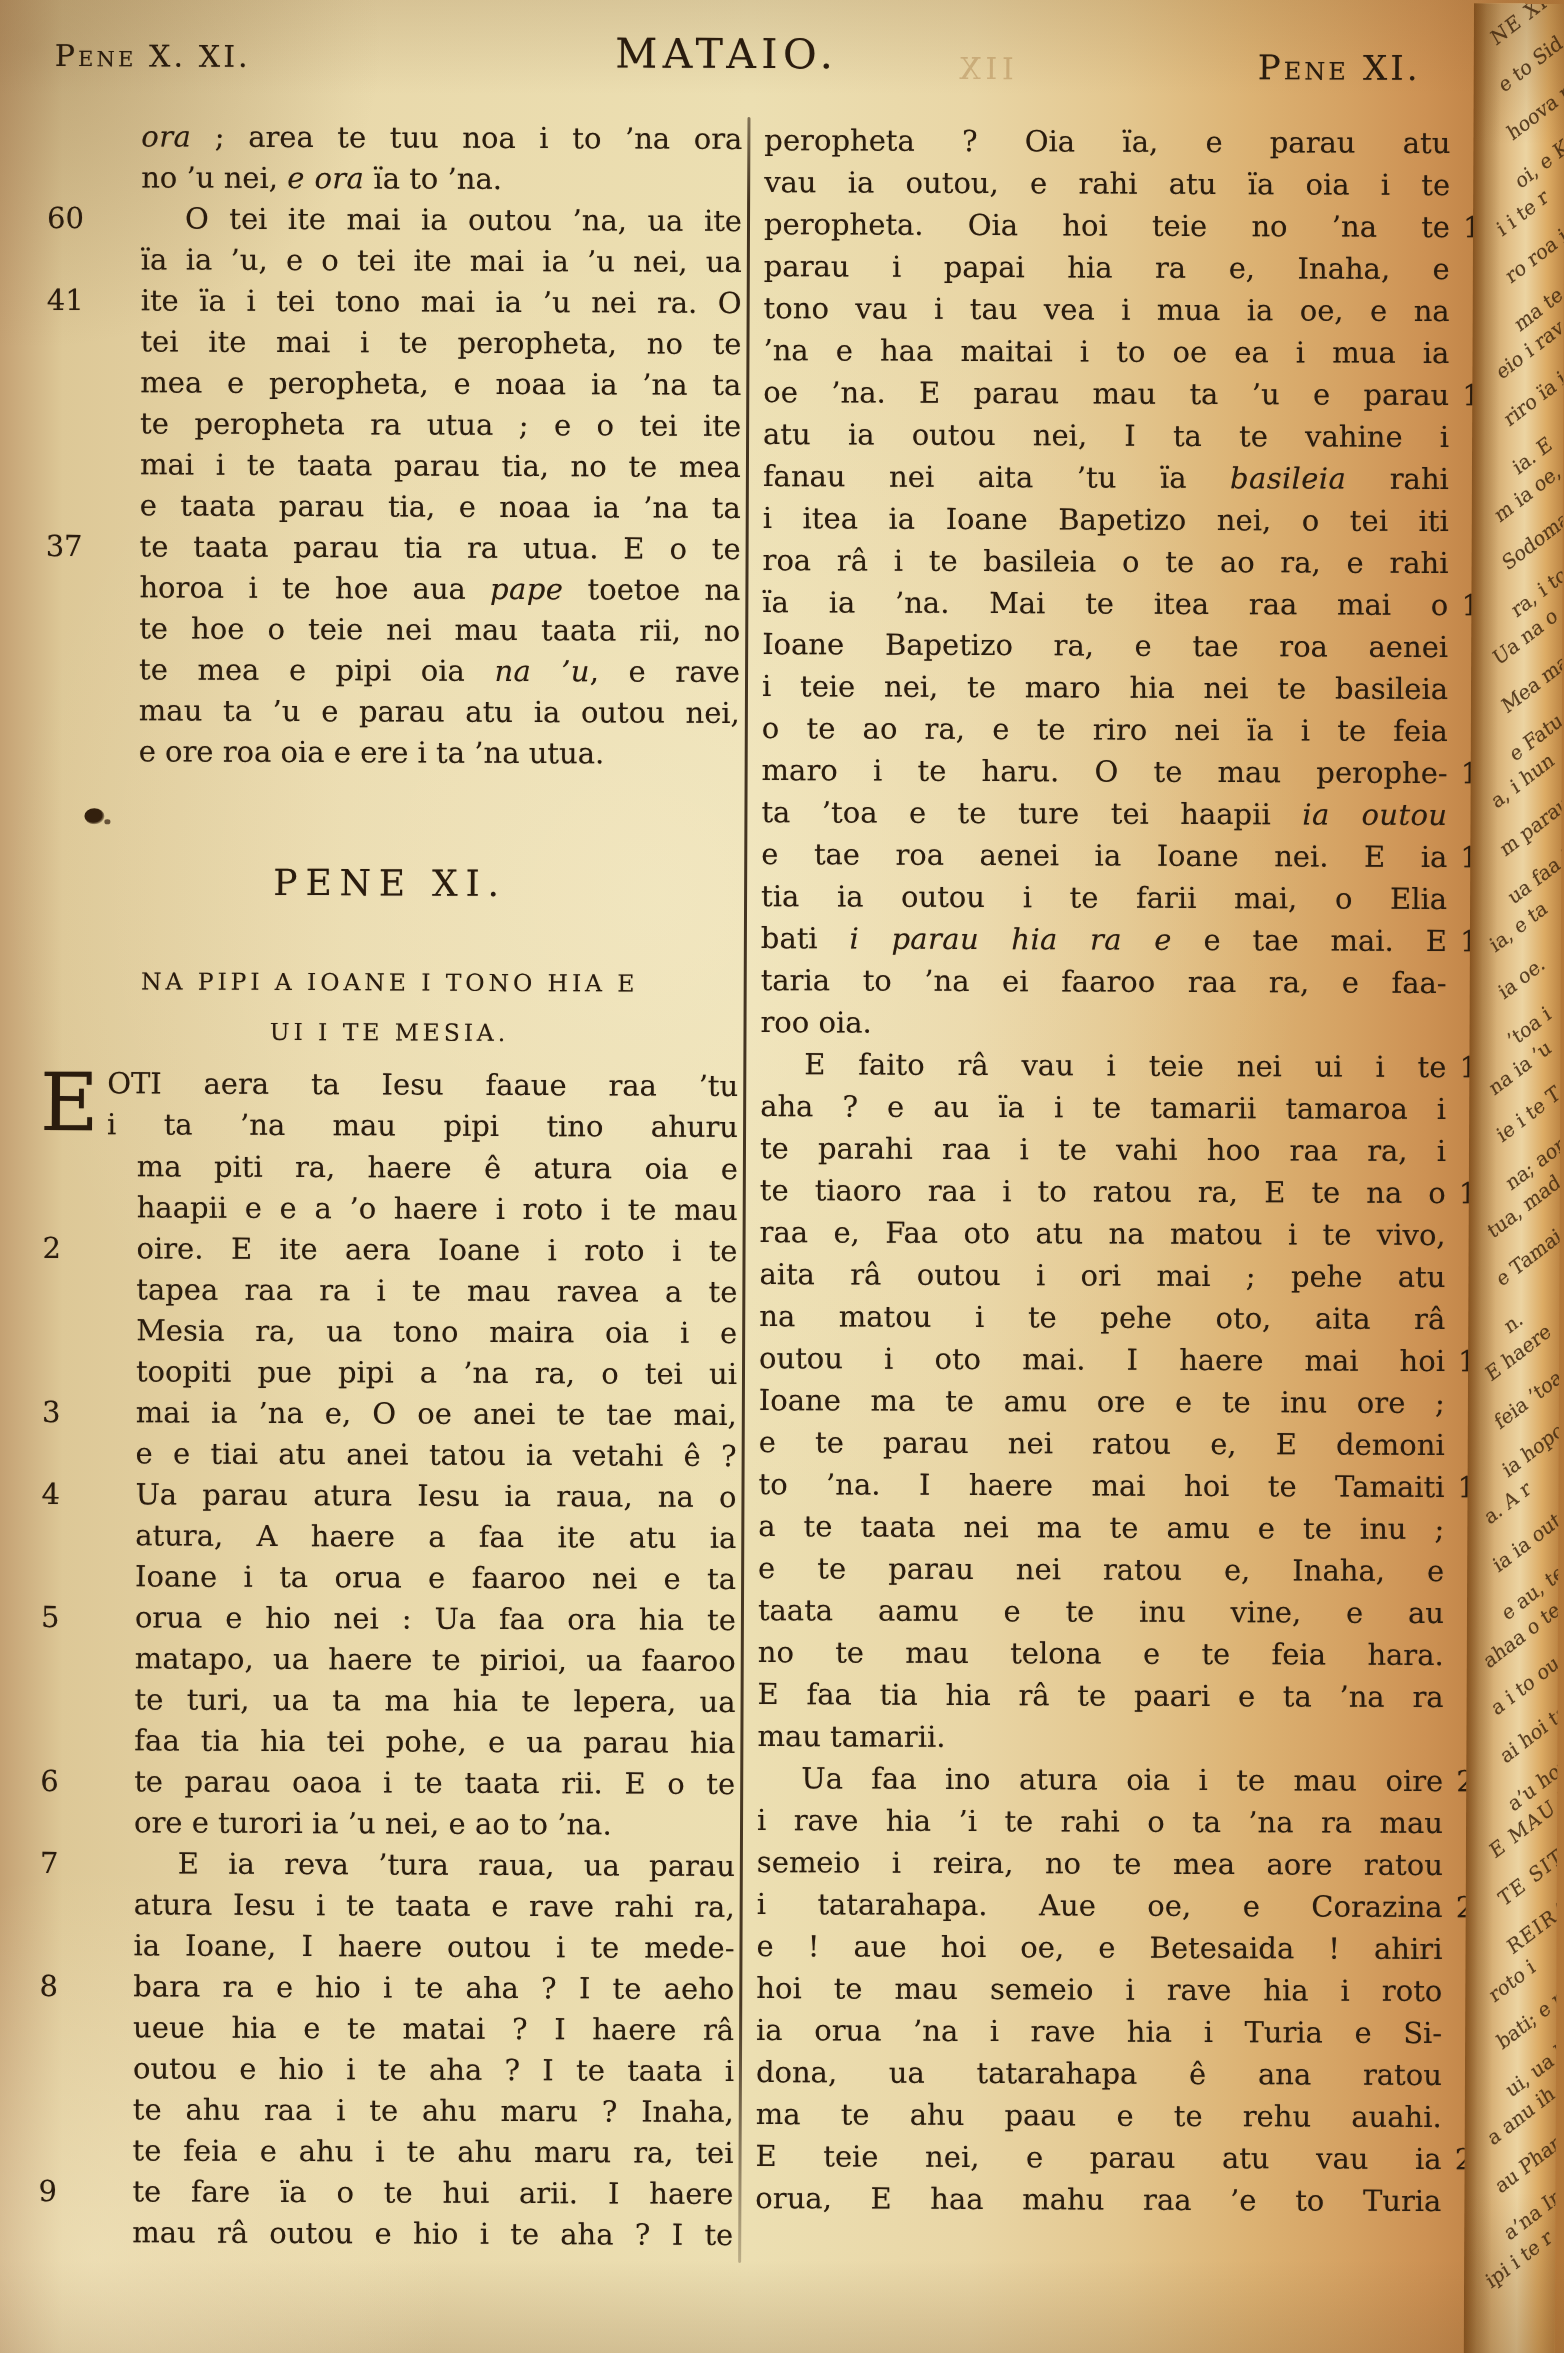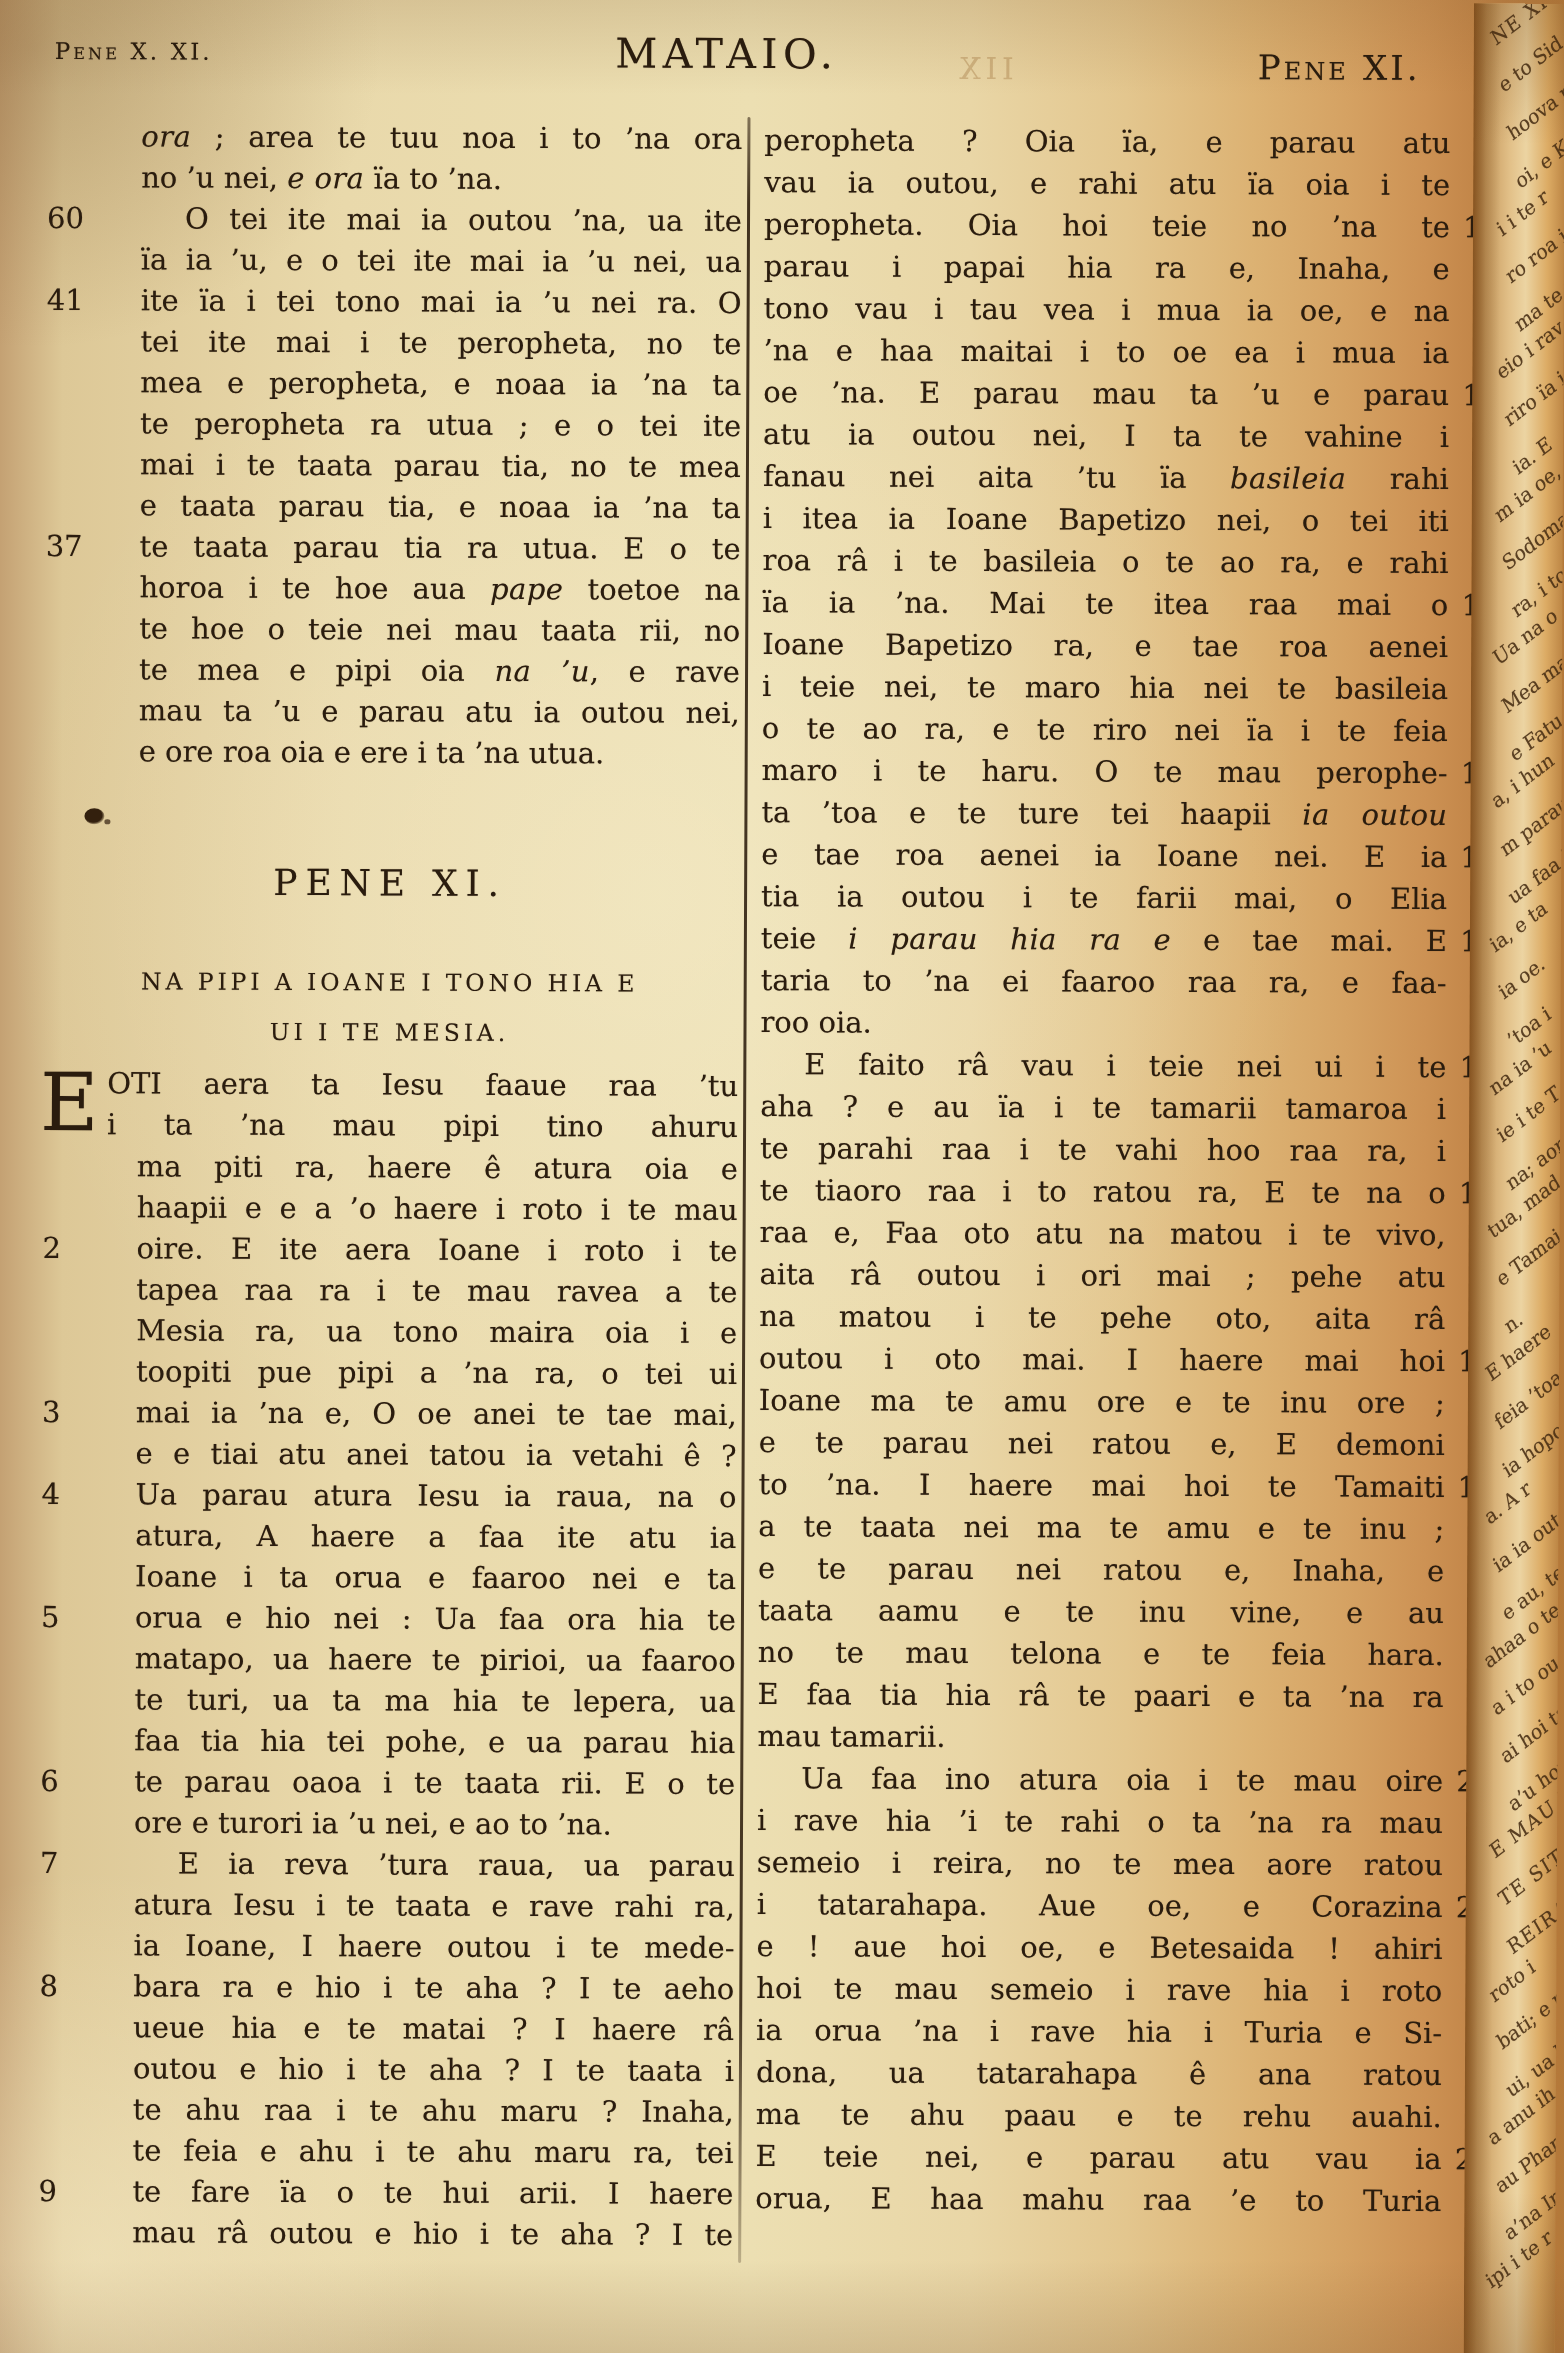--- a/index.html
+++ b/index.html
@@ -10,21 +10,21 @@
       radial-gradient(ellipse 30% 22% at 6% 96%, rgba(250,240,205,.5), rgba(250,240,205,0) 75%),
       radial-gradient(ellipse 28% 16% at 2% 2%, rgba(120,85,45,.3), rgba(120,85,45,0) 80%),
       linear-gradient(180deg, rgba(130,90,45,.18) 0%, rgba(130,90,45,0) 4%, rgba(130,90,45,0) 96%, rgba(120,80,40,.22) 100%),
       linear-gradient(90deg,#c4a173 0%,#ddc897 4%,#e9d9ab 22%,#ecdfb2 48%,#e9d6a6 62%,#e3c68e 72%,#dcb273 80%,#d5a263 86%,#cd9254 91%,#c08346 95%,#b37839 100%);
   }
   .content{position:absolute;left:0;top:0;width:1565px;height:2354px;
     transform:rotate(.25deg);transform-origin:743px 0;
     font-family:"DejaVu Serif","Liberation Serif",serif;color:#2a1c0e;
     text-shadow:0 0 0.8px rgba(46,28,10,.45);}
   
-  .hdr-left{position:absolute;left:55px;top:41px;font-size:23px;font-variant-caps:small-caps;letter-spacing:3.1px;}
+  .hdr-left{position:absolute;left:55px;top:41px;font-size:30px;font-variant-caps:small-caps;letter-spacing:3.1px;}
   .hdr-center{position:absolute;left:336px;top:30px;width:782px;text-align:center;font-size:41px;letter-spacing:5.5px;}
   .hdr-right{position:absolute;left:1258px;top:45px;font-size:34px;font-variant-caps:small-caps;letter-spacing:3.1px;}
   .ghost{position:absolute;left:955px;top:50px;font-size:30px;color:rgba(155,110,55,.35);
     transform:scaleX(-1);letter-spacing:4.7px;text-shadow:none;}
   
   .divider{position:absolute;left:748px;top:117px;width:3.1px;height:2146px;border-radius:1.6px;
     background:linear-gradient(180deg,rgba(42,26,10,.55),rgba(42,26,10,.88) 4%,rgba(42,26,10,.85) 88%,rgba(42,26,10,.25));}
   
   .col{position:absolute;top:119px;}
   .col-left{left:45px;width:698px;}
@@ -338,21 +338,21 @@
           </div>
           <div class="line">
             <span class="vtxt"><span>e tae roa aenei ia Ioane nei.  E ia</span></span>
             <span class="vnum">14</span>
           </div>
           <div class="line">
             <span class="vtxt"><span>tia ia outou i te farii mai, o Elia</span></span>
             <span class="vnum"></span>
           </div>
           <div class="line">
-            <span class="vtxt"><span>teie </span><i>i parau hia ra e</i><span> e tae mai.  E</span></span>
+            <span class="vtxt"><span>bati </span><i>i parau hia ra e</i><span> e tae mai.  E</span></span>
             <span class="vnum">15</span>
           </div>
           <div class="line">
             <span class="vtxt"><span>taria to ’na ei faaroo raa ra, e faa-</span></span>
             <span class="vnum"></span>
           </div>
           <div class="line nj">
             <span class="vtxt"><span>roo oia.</span></span>
             <span class="vnum"></span>
           </div>

